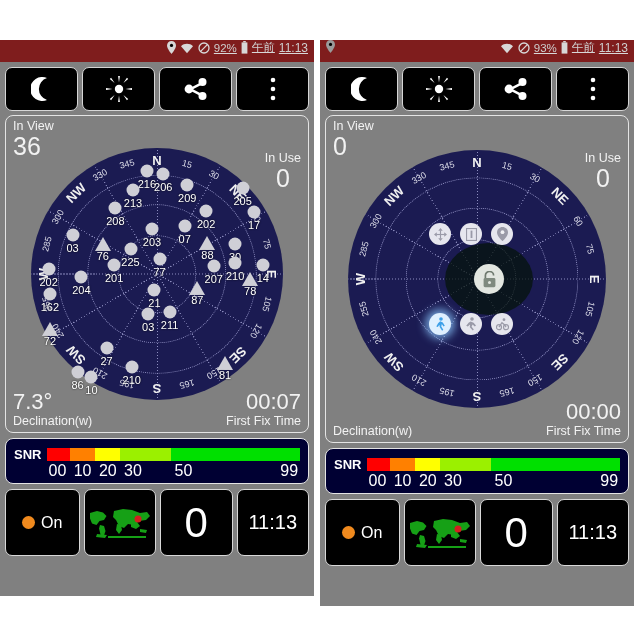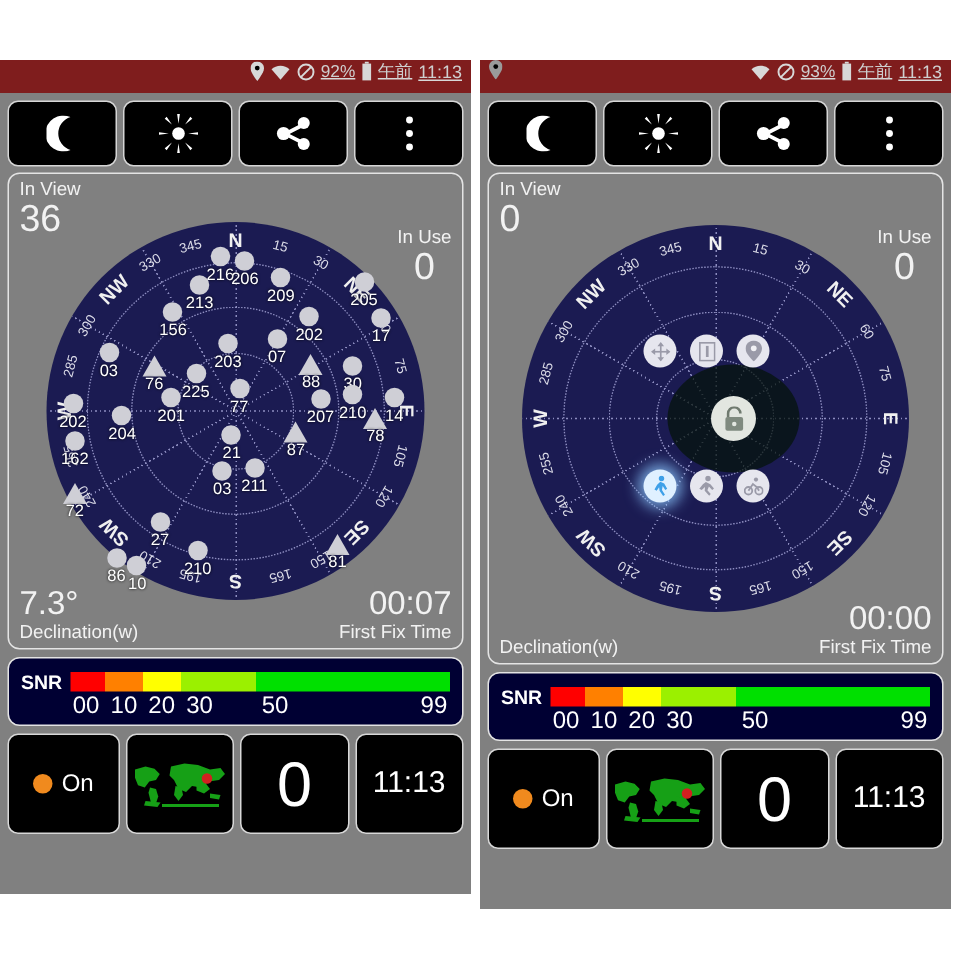--- a/index.html
+++ b/index.html
@@ -227,21 +227,21 @@
           <div class="sat" style="left: 62%; top: 14.5%;">
             <div class="dot"></div>
             <div class="lab">209</div>
           </div>
           <div class="sat" style="left: 84%; top: 16%;">
             <div class="dot"></div>
             <div class="lab">205</div>
           </div>
           <div class="sat" style="left: 33.5%; top: 24%;">
             <div class="dot"></div>
-            <div class="lab">156</div>
+            <div class="lab">208</div>
           </div>
           <div class="sat" style="left: 69.5%; top: 25%;">
             <div class="dot"></div>
             <div class="lab">202</div>
           </div>
           <div class="sat" style="left: 88.5%; top: 25.5%;">
             <div class="dot"></div>
             <div class="lab">17</div>
           </div>
           <div class="sat" style="left: 48%; top: 32%;">

